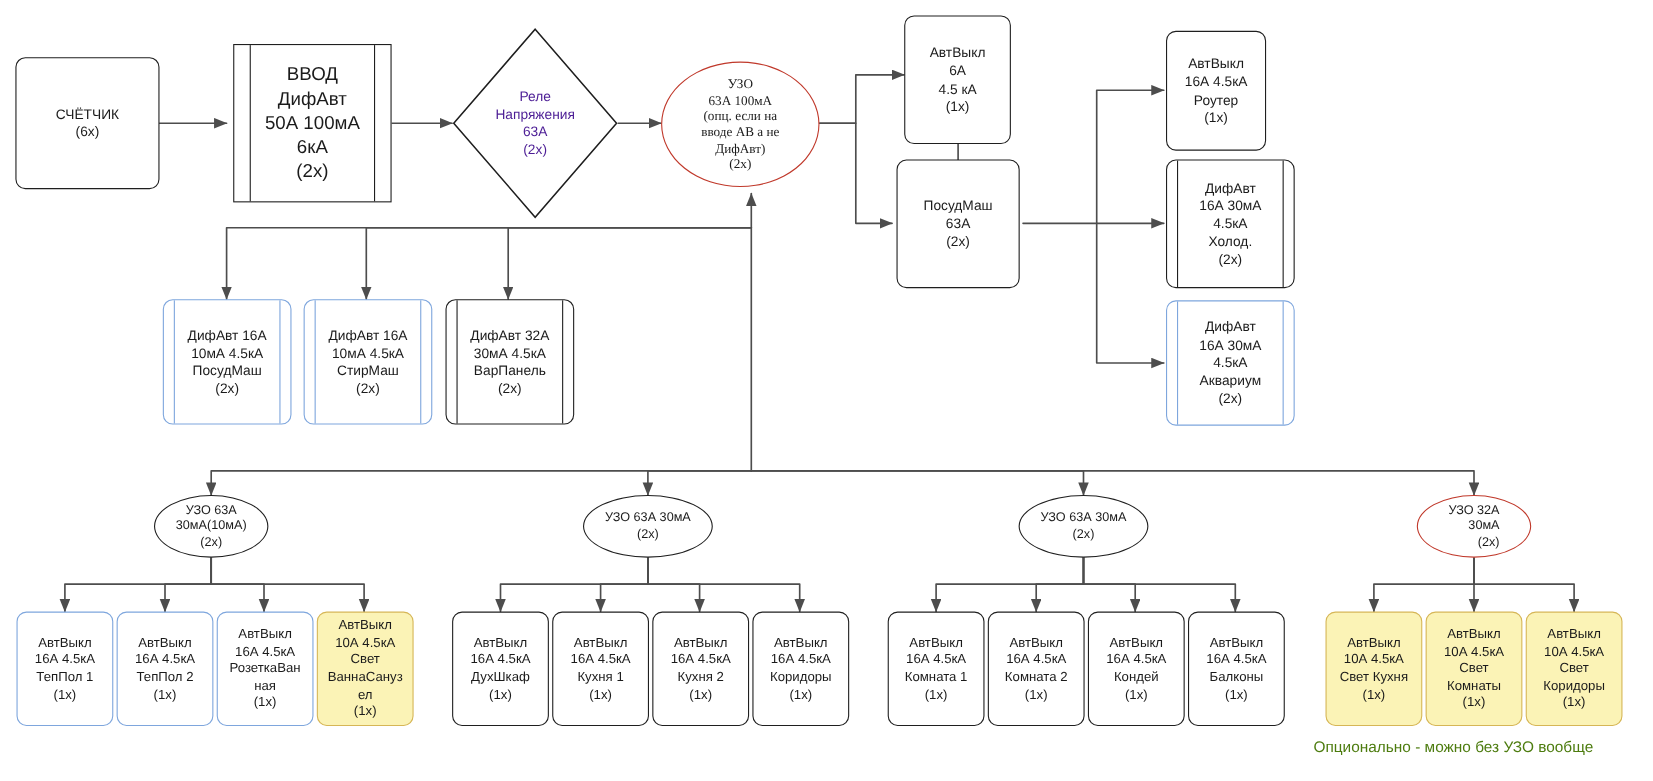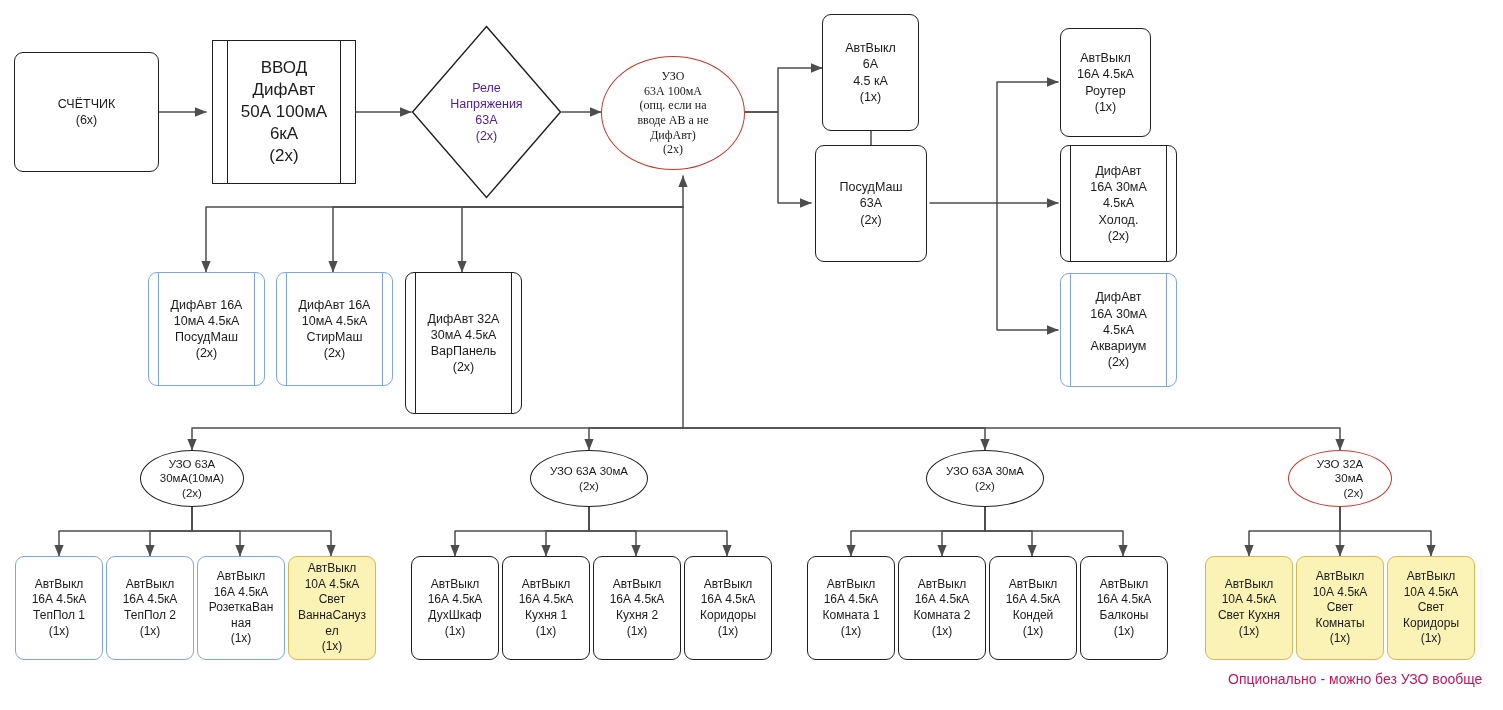--- a/index.html
+++ b/index.html
@@ -78,24 +78,23 @@
   .diamond-label {
     position: absolute; left: 0; top: 0;
     width: 100%; height: 100%;
     display: flex; align-items: center; justify-content: center;
     text-align: center; white-space: pre-line;
     color: #4c1d95; line-height: 1.30;
   }
 
   .note {
     position: absolute;
-    color: #be185d;
+    color: #4d7c0f;
     white-space: nowrap;
     z-index: 3;
-    margin-left: 34px;
   }
 </style>
 </head>
 <body>
 
 <div id="canvas">
 
   <svg id="edges" viewBox="0 0 1503 710" width="1503" height="710">
     <defs>
       <marker id="ah" markerWidth="9" markerHeight="9" refX="7.6" refY="3.2" orient="auto" markerUnits="strokeWidth">
@@ -147,21 +146,21 @@
       <path d="M985,506 L985,531 L942,531 L942,556"></path>
       <path d="M985,506 L985,531 L1032,531 L1032,556"></path>
       <path d="M985,506 L985,531 L1123,531 L1123,556"></path>
 
       <path d="M1340,506 L1340,531 L1249,531 L1249,556"></path>
       <path d="M1340,506 L1340,531 L1340,531 L1340,556"></path>
       <path d="M1340,506 L1340,531 L1431,531 L1431,556"></path>
     </g>
   </svg>
 
-  <div class="node rect" style="left:14px;top:52px;width:145px;height:120px;font-size:12.5px;">СЧЁТЧИК
+  <div class="node rect" style="left:14px;top:52px;width:131px;height:120px;font-size:12.5px;">СЧЁТЧИК
 (6х)</div>
 
   <div class="node rect sub sharp" style="left:212px;top:40px;width:144px;height:144px;font-size:17px;">ВВОД
 ДифАвт
 50А 100мА
 6кА
 (2х)</div>
 
   <div class="diamond-wrap" style="left:411px;top:25px;width:151px;height:174px;">
     <svg class="diamond-shape" viewBox="0 0 151 174">
@@ -209,21 +208,21 @@
   <div class="node rect sub blue" style="left:148px;top:272px;width:117px;height:114px;font-size:12.5px;">ДифАвт 16А
 10мА 4.5кА
 ПосудМаш
 (2х)</div>
 
   <div class="node rect sub blue" style="left:276px;top:272px;width:117px;height:114px;font-size:12.5px;">ДифАвт 16А
 10мА 4.5кА
 СтирМаш
 (2х)</div>
 
-  <div class="node rect sub" style="left:405px;top:272px;width:117px;height:142px;font-size:12.5px;">ДифАвт 32А
+  <div class="node rect sub" style="left:405px;top:272px;width:117px;height:114px;font-size:12.5px;">ДифАвт 32А
 30мА 4.5кА
 ВарПанель
 (2х)</div>
 
   <div class="node ellipse" style="left:140px;top:450px;width:104px;height:57px;font-size:11.5px;line-height:1.26;">УЗО 63А
 30мА(10мА)
 (2х)</div>
 
   <div class="node ellipse" style="left:530px;top:450px;width:118px;height:57px;font-size:11.5px;line-height:1.26;">УЗО 63А 30мА
 (2х)</div>

